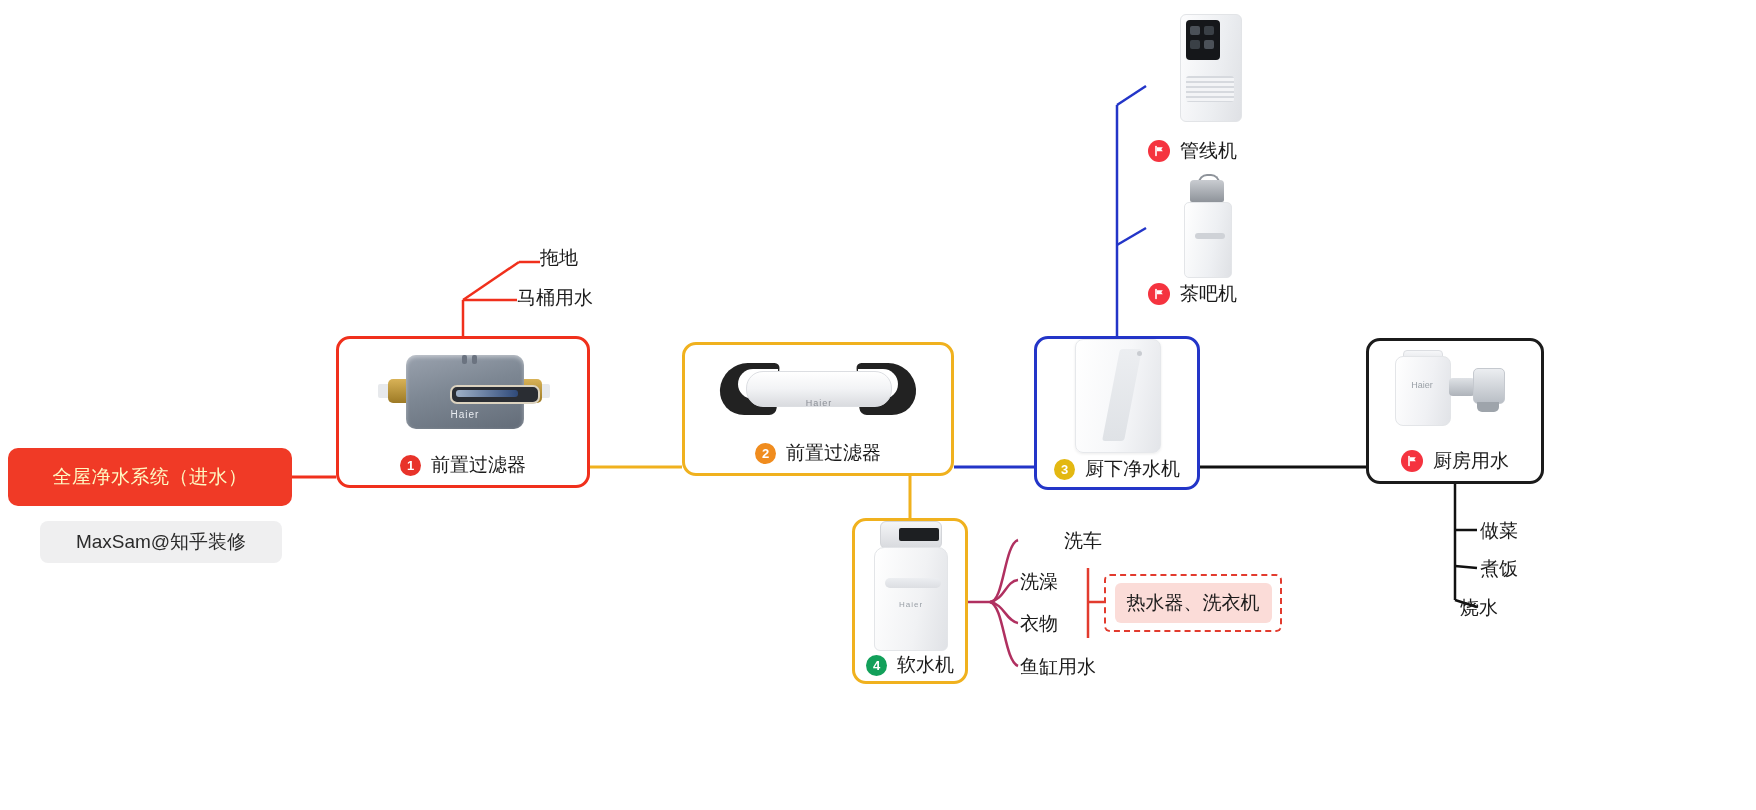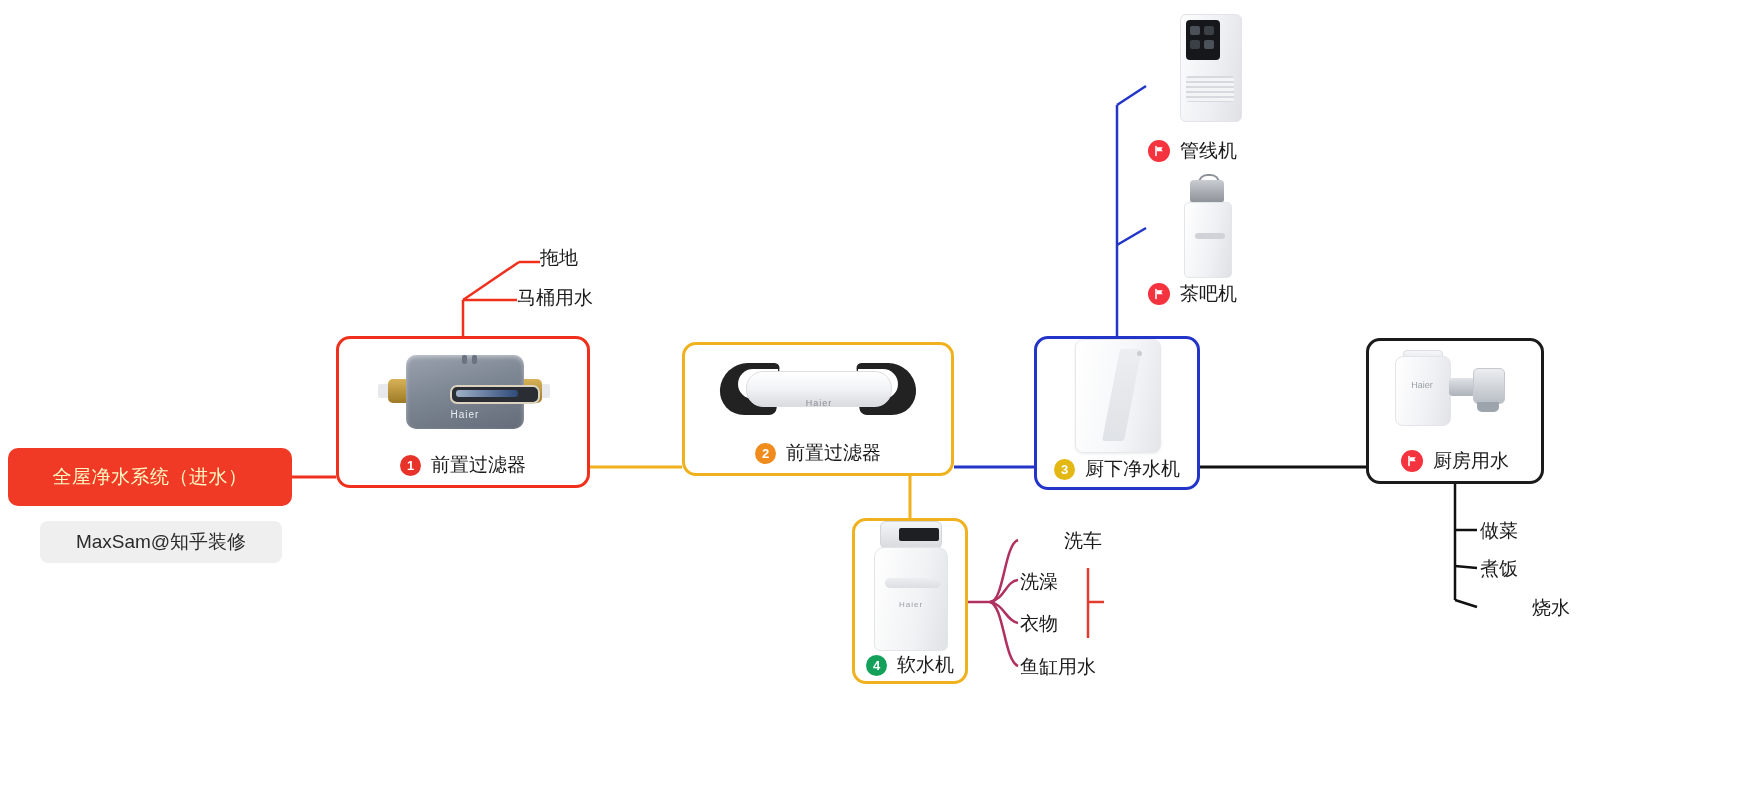--- a/index.html
+++ b/index.html
@@ -334,20 +334,23 @@
   <div class="leaf" style="left:1020px;top:569px;">
     <span>洗澡</span>
   </div>
   <div class="leaf" style="left:1020px;top:611px;">
     <span>衣物</span>
   </div>
   <div class="leaf" style="left:1020px;top:654px;">
     <span>鱼缸用水</span>
   </div>
 
+  <div class="dashbox">
+    <span class="pinkpill">热水器、洗衣机</span>
+  </div>
 
   <div class="node card kitchen">
     <div class="art">
       <div class="art-faucet">
         <div class="fc-cap"></div>
         <div class="fc-cart"></div>
         <div class="fc-haier">Haier</div>
         <div class="fc-neck"></div>
         <div class="fc-head"></div>
         <div class="fc-spout"></div>
@@ -363,17 +366,17 @@
       <span class="lbl">厨房用水</span>
     </div>
   </div>
 
   <div class="leaf" style="left:1480px;top:518px;">
     <span>做菜</span>
   </div>
   <div class="leaf" style="left:1480px;top:556px;">
     <span>煮饭</span>
   </div>
-  <div class="leaf" style="left:1532px;top:595px;">
+  <div class="leaf" style="left:1460px;top:595px;">
     <span>烧水</span>
   </div>
 
 </div>
 
 </body></html>

